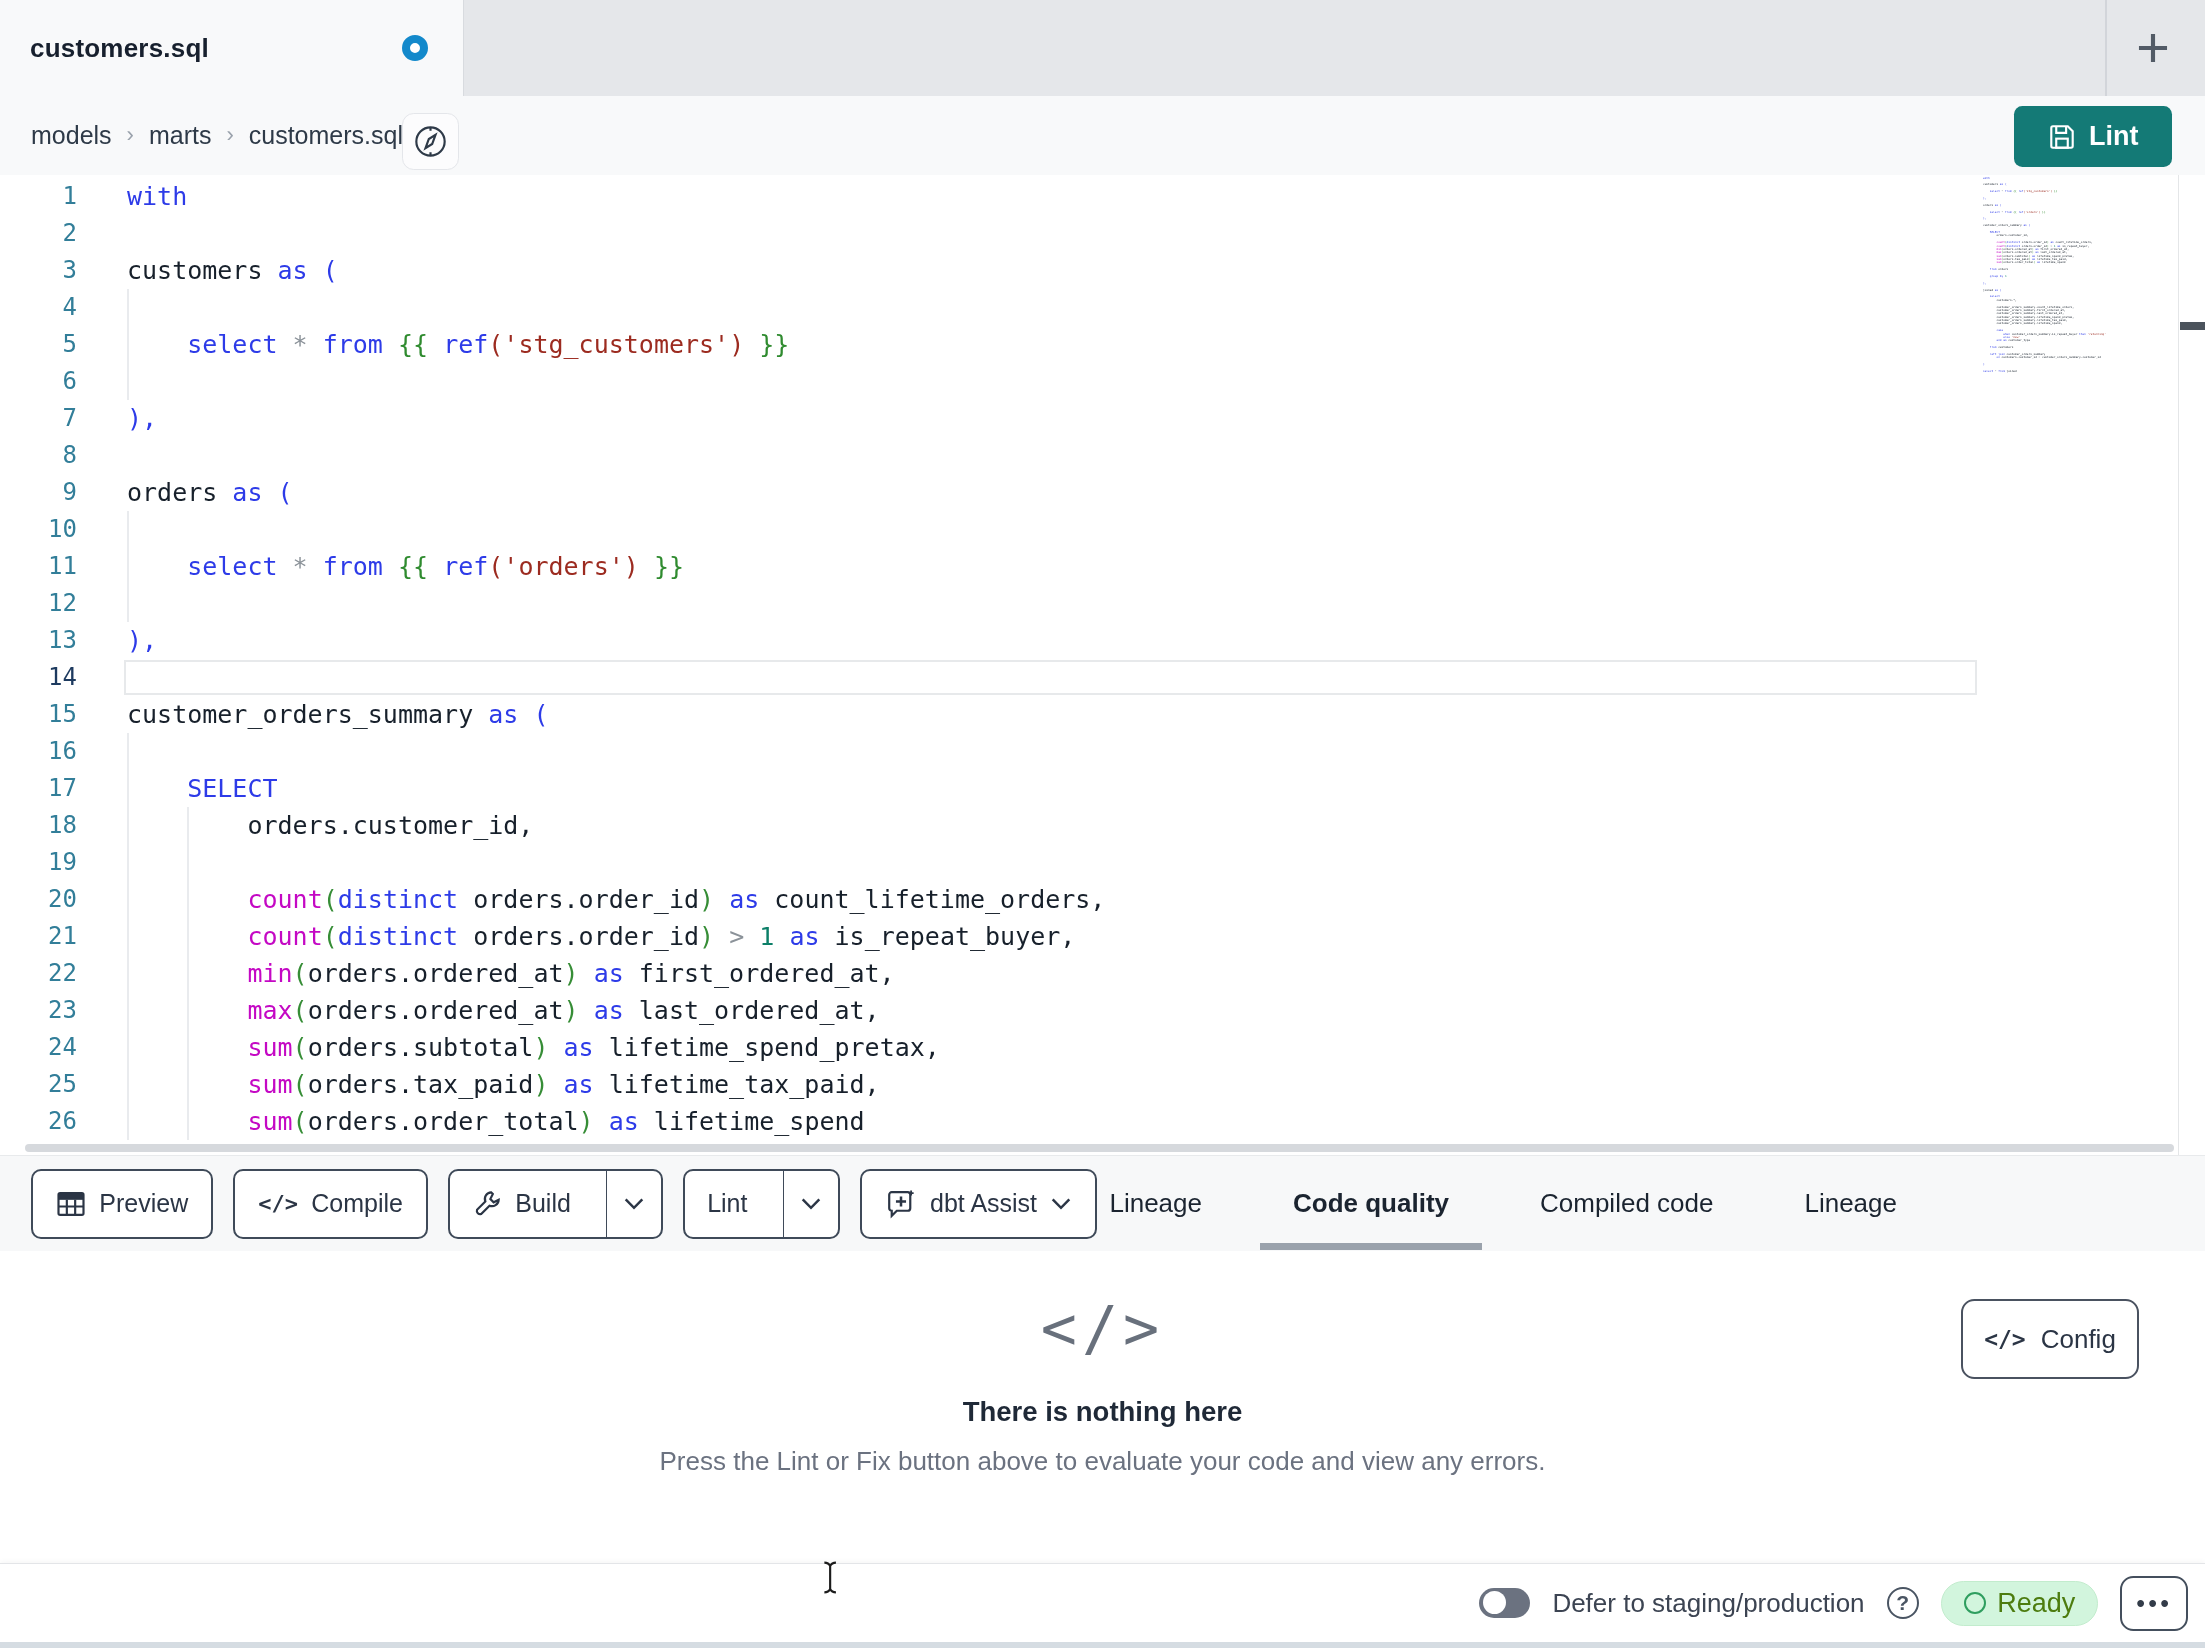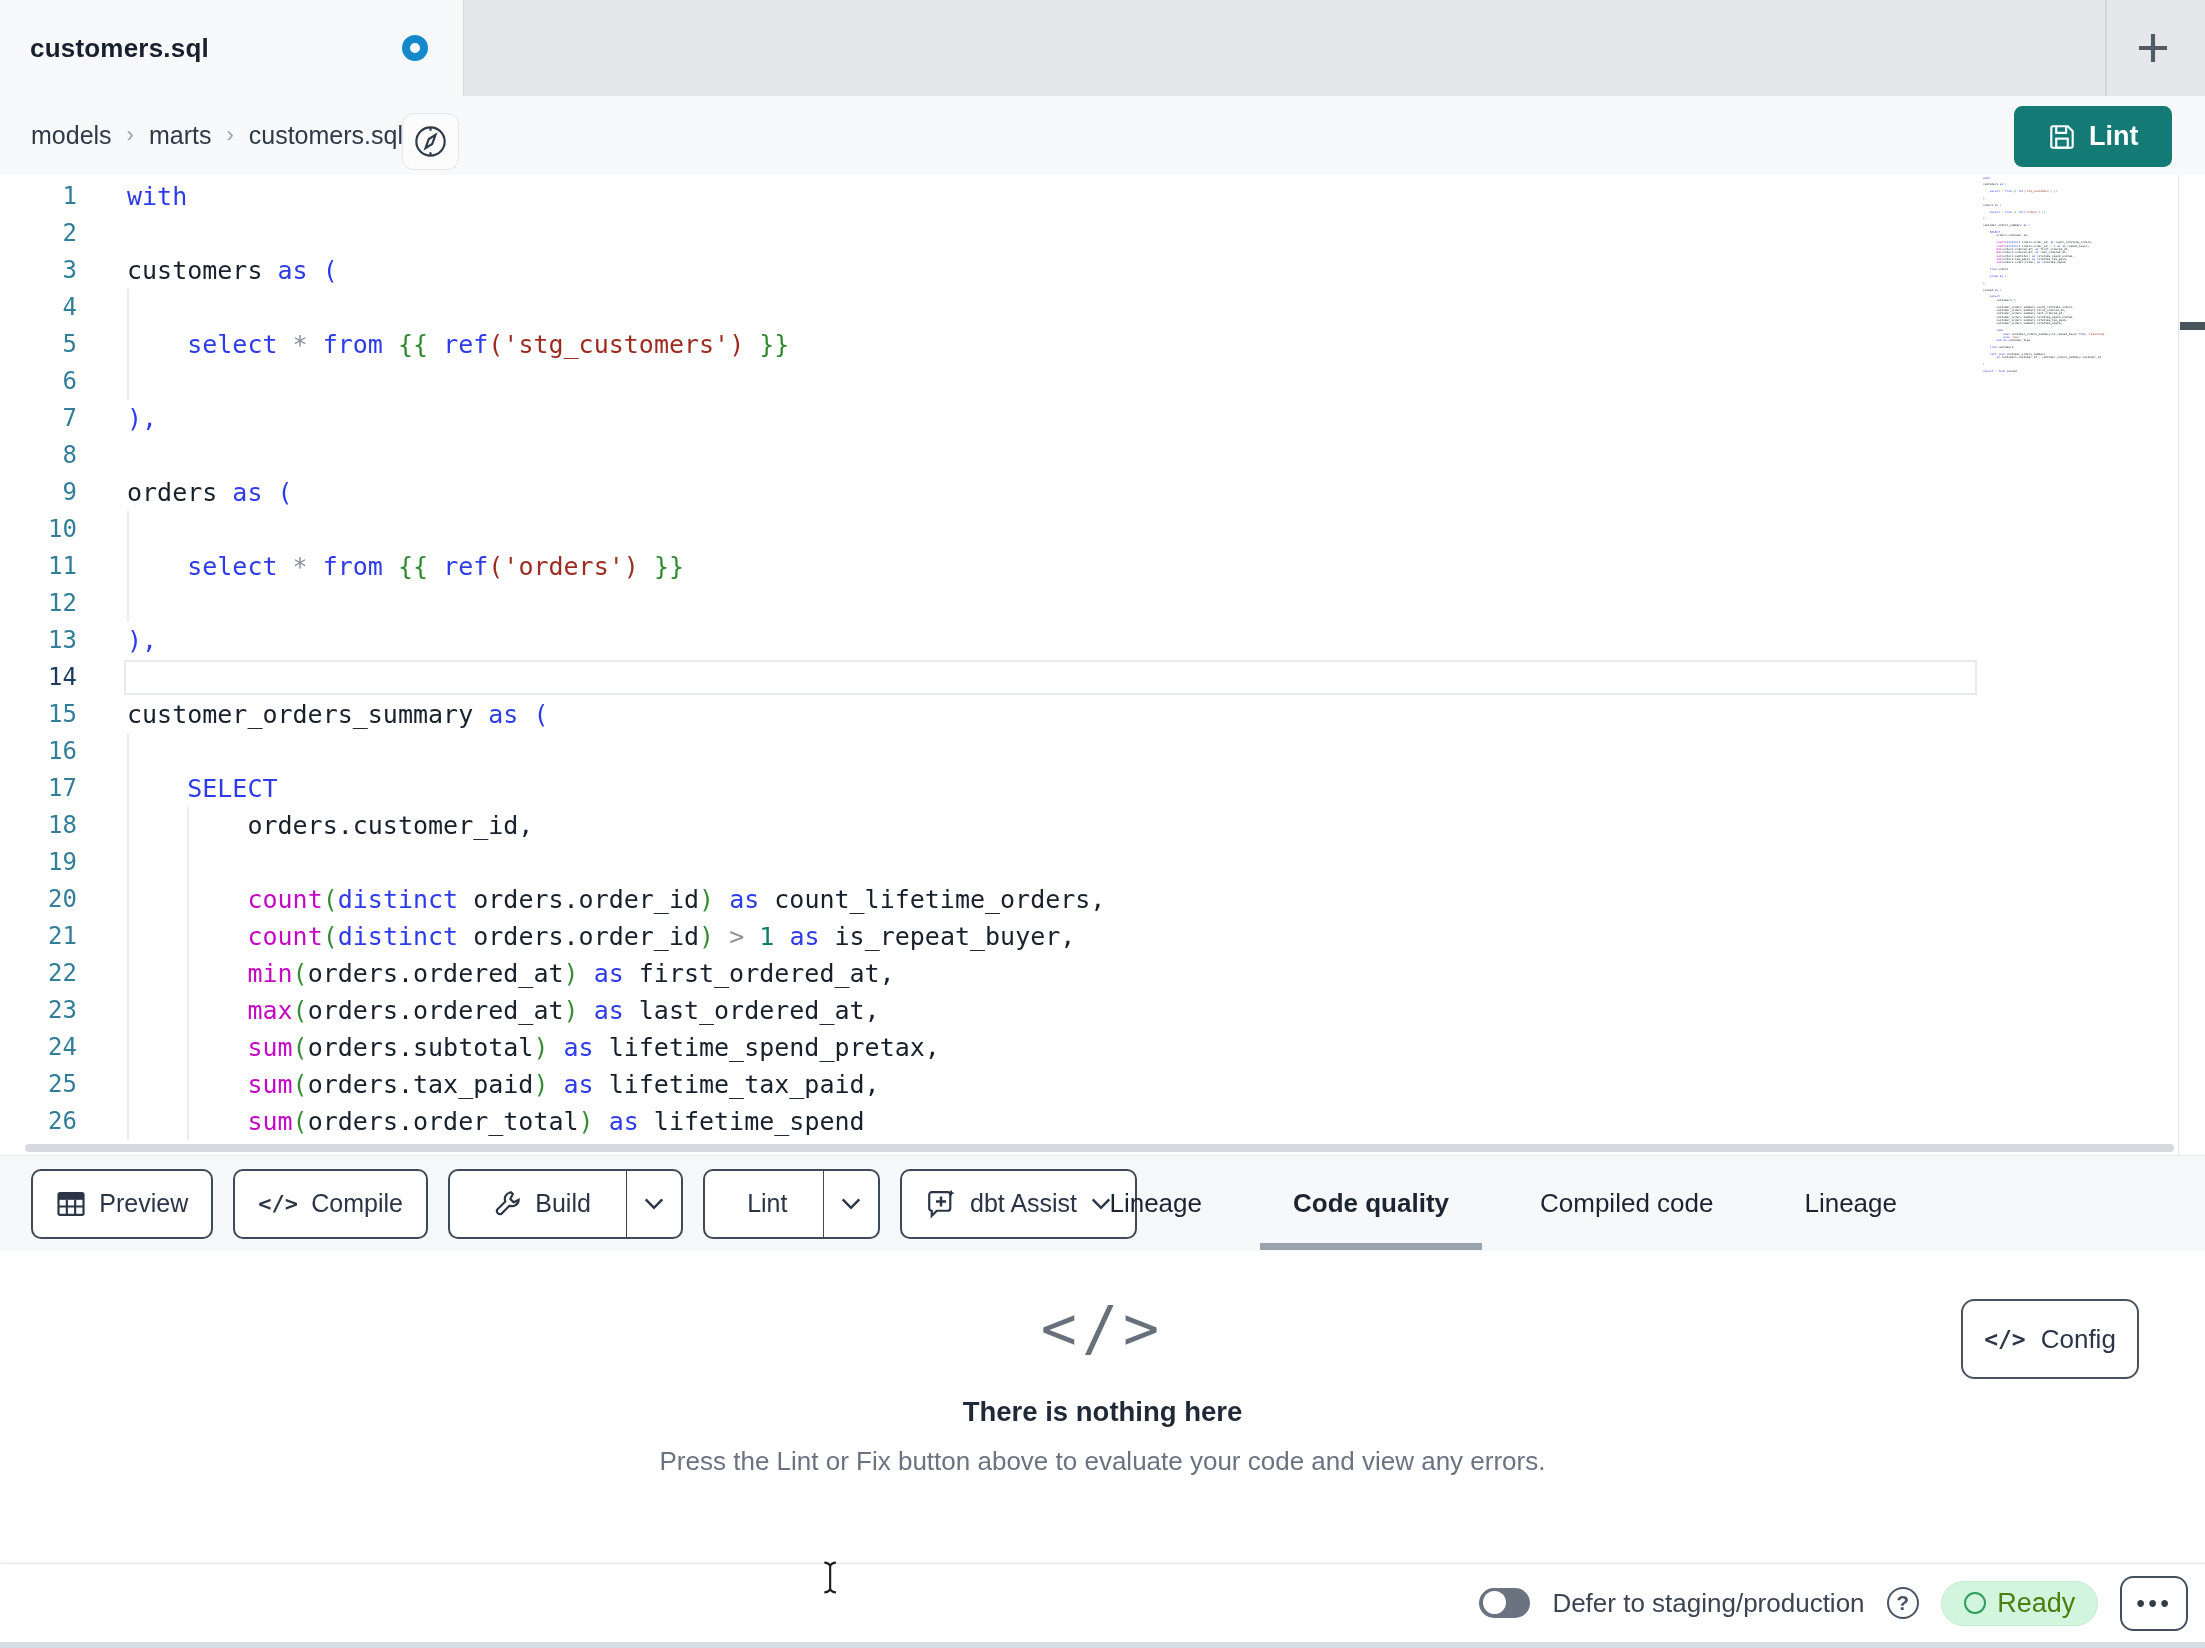--- a/index.html
+++ b/index.html
@@ -76,21 +76,21 @@
     border-top:1.7px solid #e8eaec;
   }
   .tool-group { position:absolute; left:31px; top:12.5px; display:flex; gap:20px; align-items:center; }
   .btn {
     height:70px; background:#ffffff; border:2.1px solid #3f4a59; border-radius:10px;
     display:flex; align-items:center; gap:13.3px; padding:0 23px; cursor:pointer;
     font-family:"Liberation Sans",sans-serif; font-size:25px; font-weight:500; color:#2b3545;
   }
   .btn .lbl { white-space:nowrap; }
   .split { padding:0; overflow:hidden; }
-  .split .main { display:flex; align-items:center; gap:13.3px; padding:0 22px; height:100%;margin-left:20px; }
+  .split .main { display:flex; align-items:center; gap:13.3px; padding:0 22px; height:100%; }
   .split .arrow { display:flex; align-items:center; justify-content:center; width:55px; height:100%;
     border-left:1.7px solid #3f4a59; }
   .code-glyph { font-family:"DejaVu Sans Mono", monospace; font-weight:700; }
   .tabs { position:absolute; right:275px; top:0; height:94px; display:flex; gap:25px; }
   .ptab { position:relative; display:flex; align-items:center; padding:0 33px; cursor:pointer;
     font-size:26px; font-weight:500; color:#1b2430; white-space:nowrap; }
   .ptab.active { font-weight:600; }
   .ptab .under { position:absolute; left:0; right:0; bottom:0; height:6.7px; background:#9aa2ac; }
   
   .panel { position:absolute; left:0; top:1251px; width:2205px; height:313px; background:#ffffff; }

